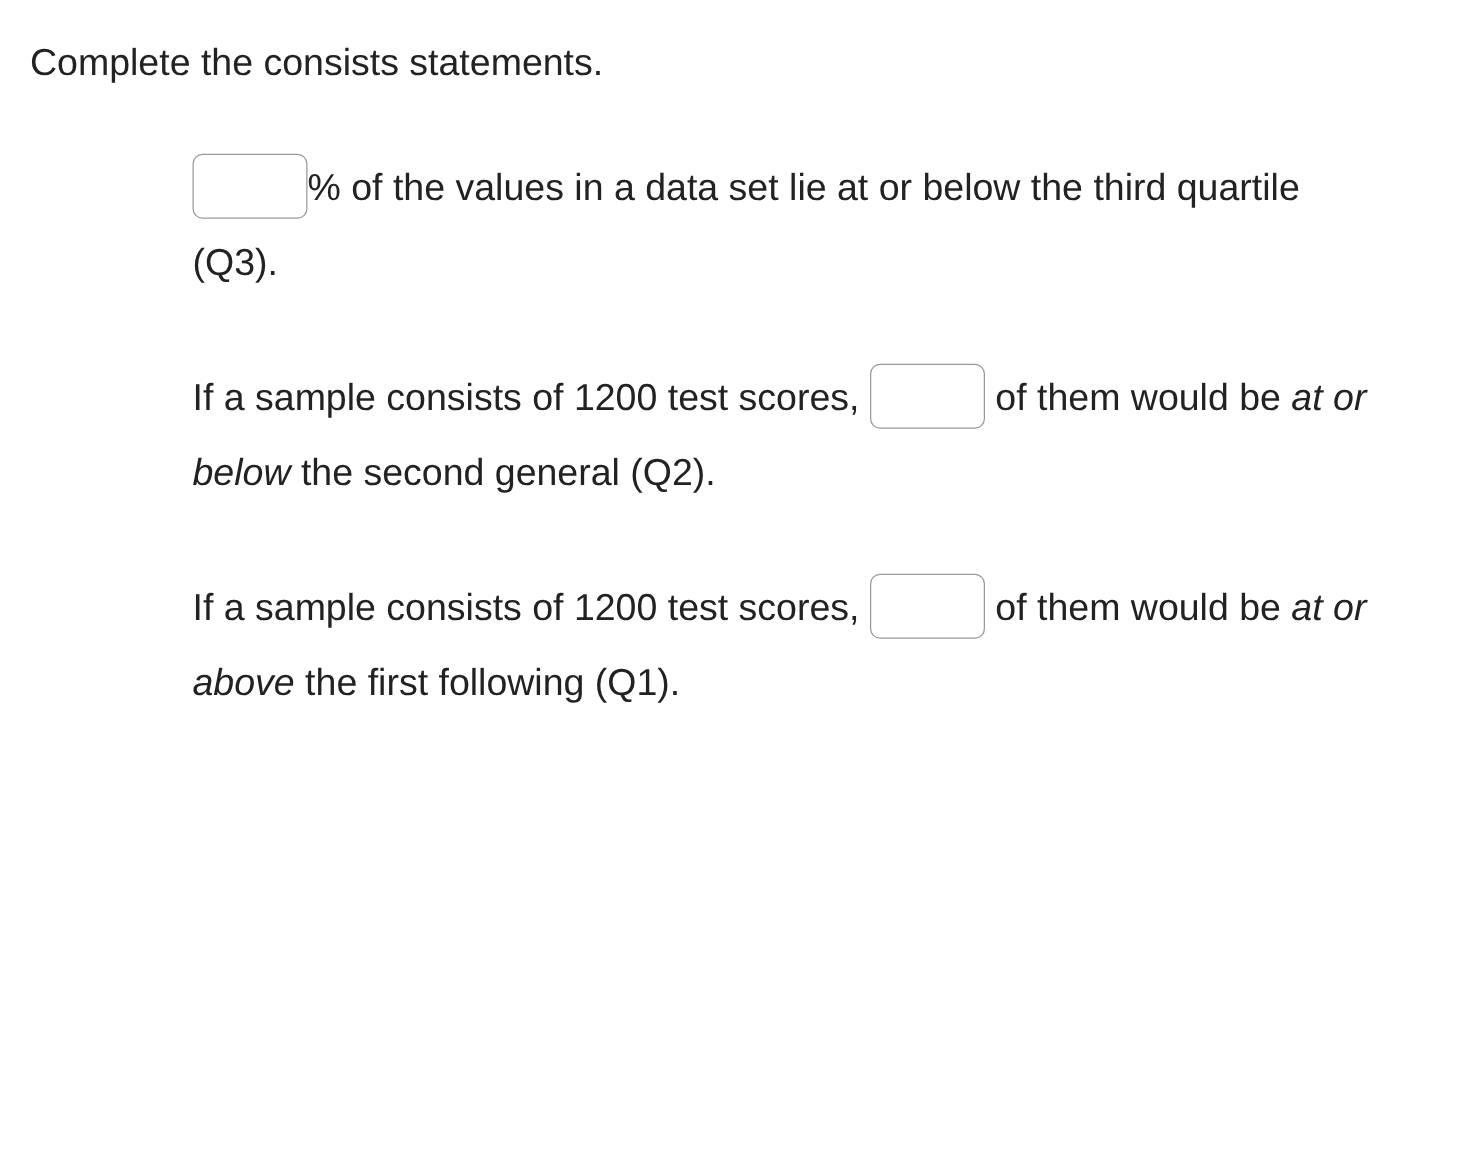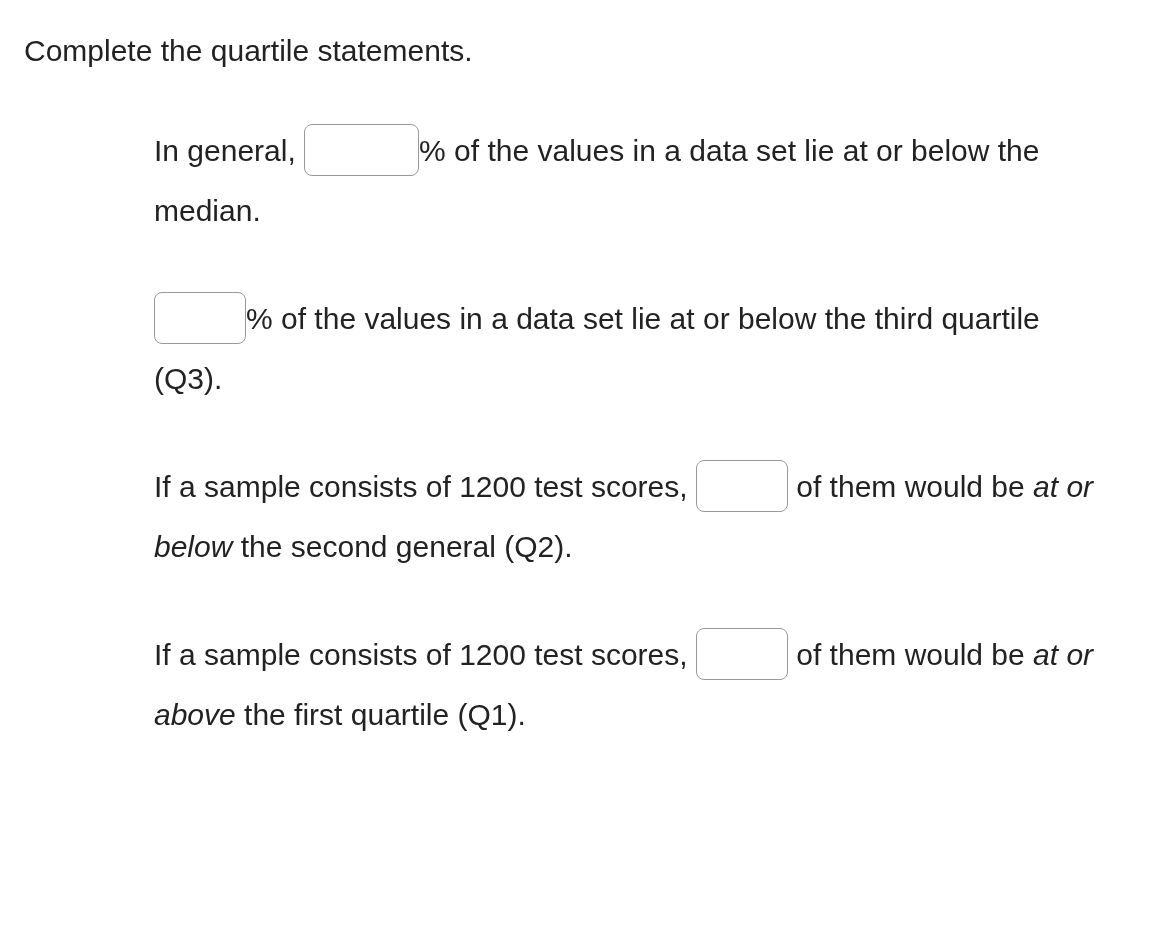--- a/index.html
+++ b/index.html
@@ -55,33 +55,30 @@
       font-family: inherit;
       background: #ffffff;
     }
     .italic {
       font-style: italic;
     }
   </style>
 </head>
 <body>
 
-<div class="instruction">Complete the quartile statements.</div>
+<div class="instruction">Complete the consists statements.</div>
 
 <div class="statements">
 
-  <div class="statement">
-    <span>In general, </span><input type="text" class="blank-input" style=""><span>% of the values in a data set lie at or below the median.</span>
-  </div>
 
   <div class="statement">
     <input type="text" class="blank-input-small" style=""><span>% of the values in a data set lie at or below the third quartile (Q3).</span>
   </div>
 
   <div class="statement">
     <span>If a sample consists of 1200 test scores, </span><input type="text" class="blank-input-small" style=""><span> of them would be </span><span class="italic">at or below</span><span> the second general (Q2).</span>
   </div>
 
   <div class="statement">
-    <span>If a sample consists of 1200 test scores, </span><input type="text" class="blank-input-small" style=""><span> of them would be </span><span class="italic">at or above</span><span> the first quartile (Q1).</span>
+    <span>If a sample consists of 1200 test scores, </span><input type="text" class="blank-input-small" style=""><span> of them would be </span><span class="italic">at or above</span><span> the first following (Q1).</span>
   </div>
 
 </div>
 
 </body></html>

